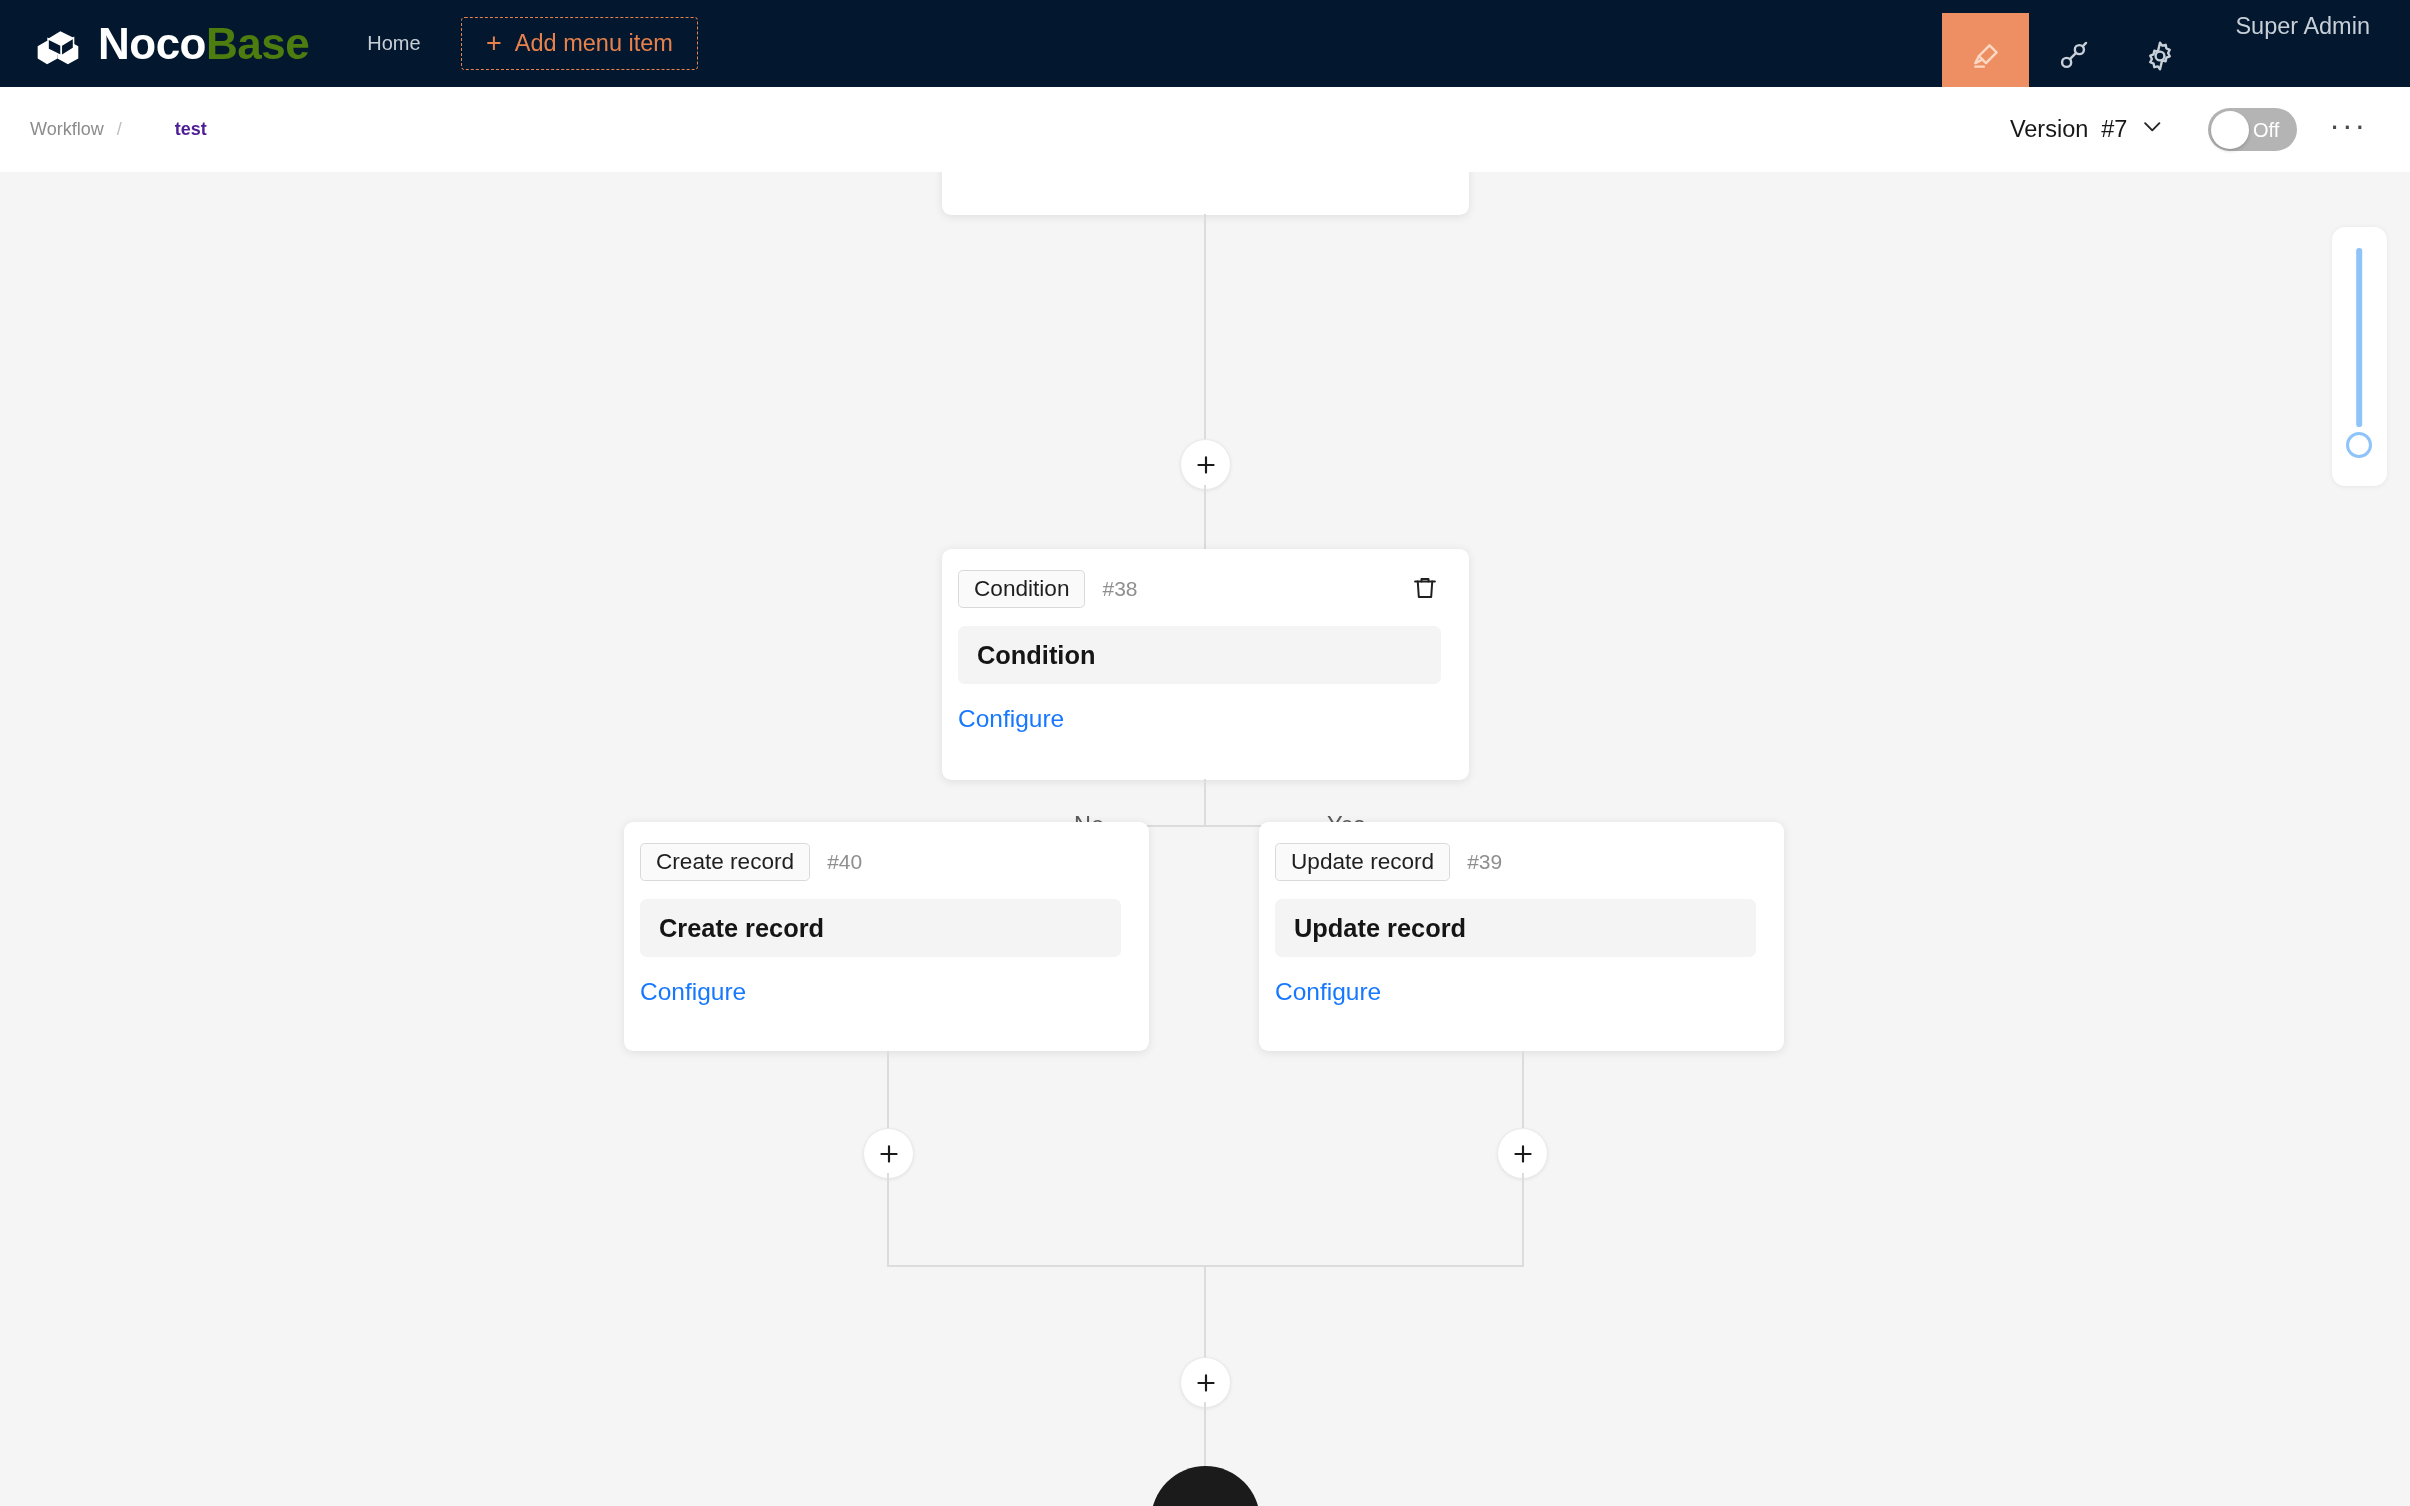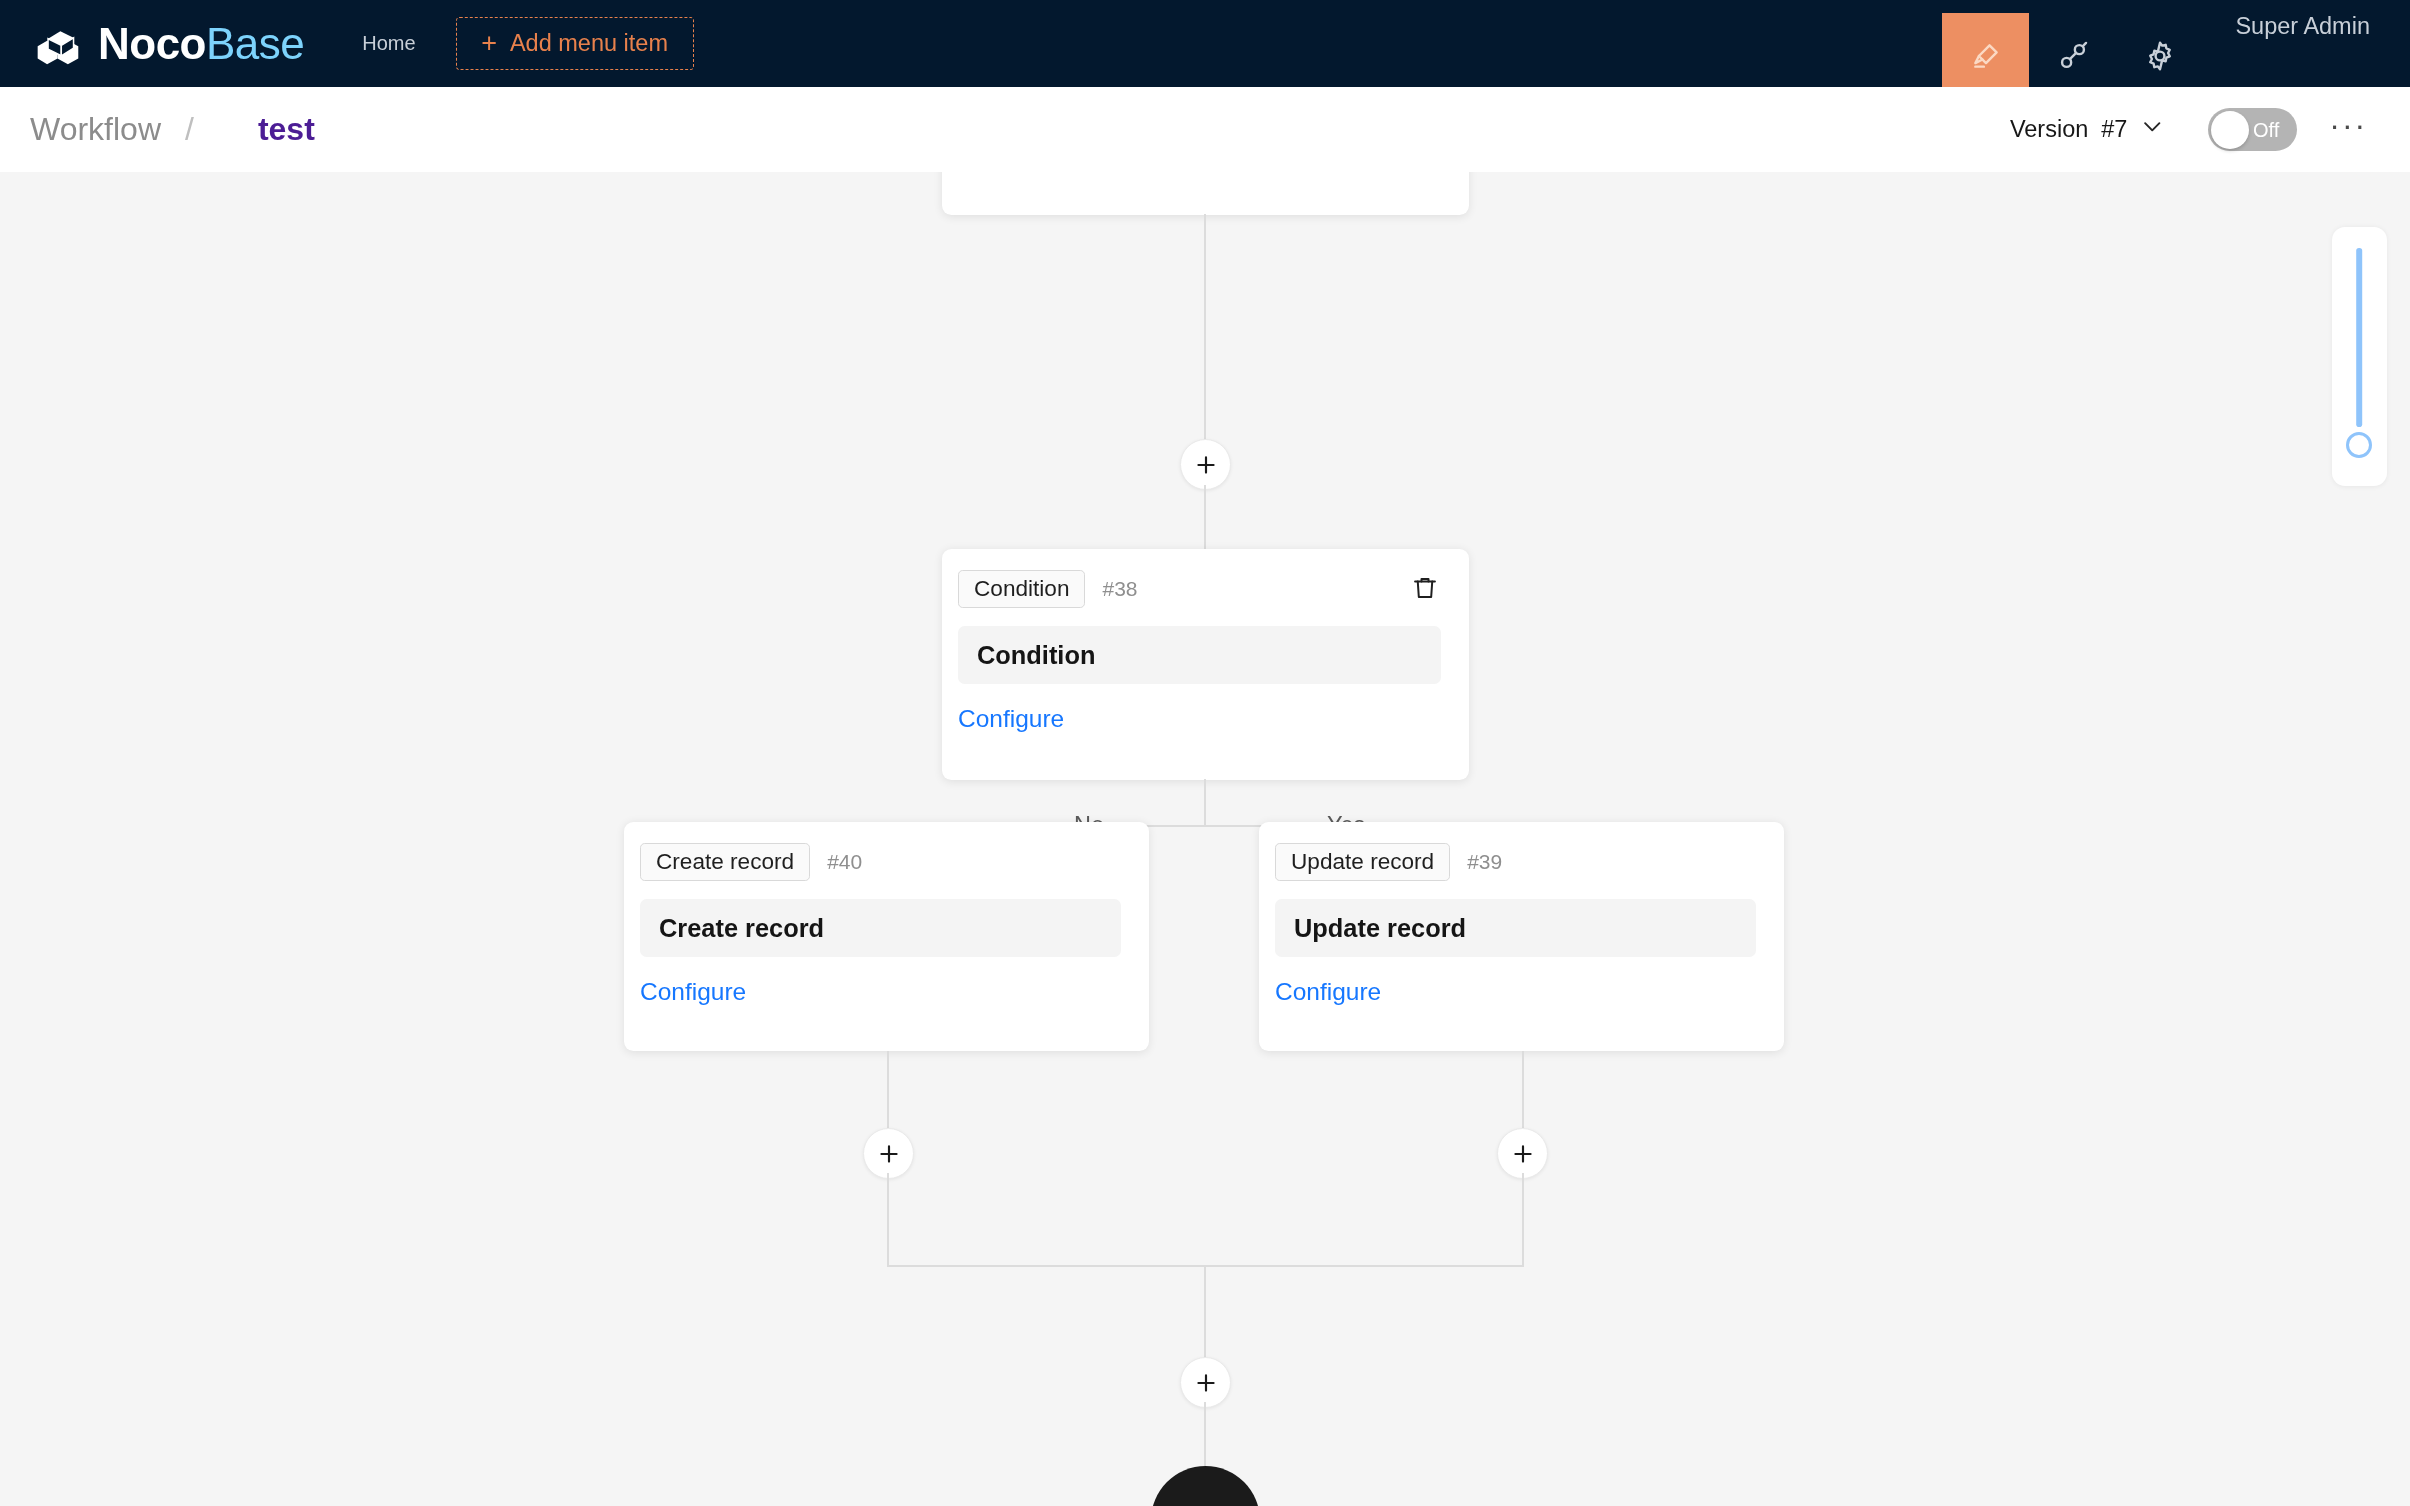--- a/index.html
+++ b/index.html
@@ -12,21 +12,21 @@
 
   
   .topbar{
     position:absolute; left:0; top:0; width:2411px; height:87px;
     background:#03182e; display:flex; align-items:center;
   }
   .logo-wrap{ display:flex; align-items:center; padding-left:32px; gap:15px; }
   .logo-mark{ width:51px; height:51px; display:block; }
   .logo-text{ font-size:44px; letter-spacing:-0.5px; line-height:1; }
   .logo-text .b1{ color:#ffffff; font-weight:700; }
-  .logo-text .b2{ color:#7dd3fc; font-weight:400; }
+  .logo-text .b2{ color:#4d7c0f; font-weight:700; }
   .nav-home{
     color:#c8cfd8; font-size:20px; margin-left:58px; cursor:pointer;
     white-space:nowrap;
   }
   .add-menu-item{
     margin-left:40px; border:1.5px dashed #e8814c; border-radius:3.8px;
     color:#e8814c; font-size:23.5px; padding:12.2px 24.5px; display:flex;
     align-items:center; gap:13px; cursor:pointer; white-space:nowrap;
   }
   .add-menu-item .plus{ font-size:27px; line-height:1; font-weight:400; }
@@ -41,21 +41,21 @@
     color:#c8cfd8; font-size:23.5px; padding:0 41px 0 32px; cursor:pointer;
     white-space:nowrap;
   }
 
   
   .subbar{
     position:absolute; left:0; top:87px; width:2411px; height:86px;
     background:#ffffff; border-bottom:0.9px solid #ededed;
     display:flex; align-items:center;
   }
-  .crumb{ display:flex; align-items:flex-end; padding-left:30px; gap:24px; font-size:32px; }
+  .crumb{ display:flex; align-items:flex-end; padding-left:30px; gap:13px; font-size:18px; }
   .crumb .c-root{ color:#8c8c8c; cursor:pointer; }
   .crumb .c-sep{ color:#bfbfbf; }
   .crumb .c-cur{ color:#4c1d95; font-weight:700;margin-left:40px; }
   .subbar-right{ margin-left:auto; display:flex; align-items:center; gap:0; padding-right:44px; }
   .version-sel{
     display:flex; align-items:center; gap:13px; font-size:23.5px; color:#171717;
     cursor:pointer; padding:7.5px 9.4px; white-space:nowrap;
   }
   .version-sel .chev{ display:block; }
   .toggle{

